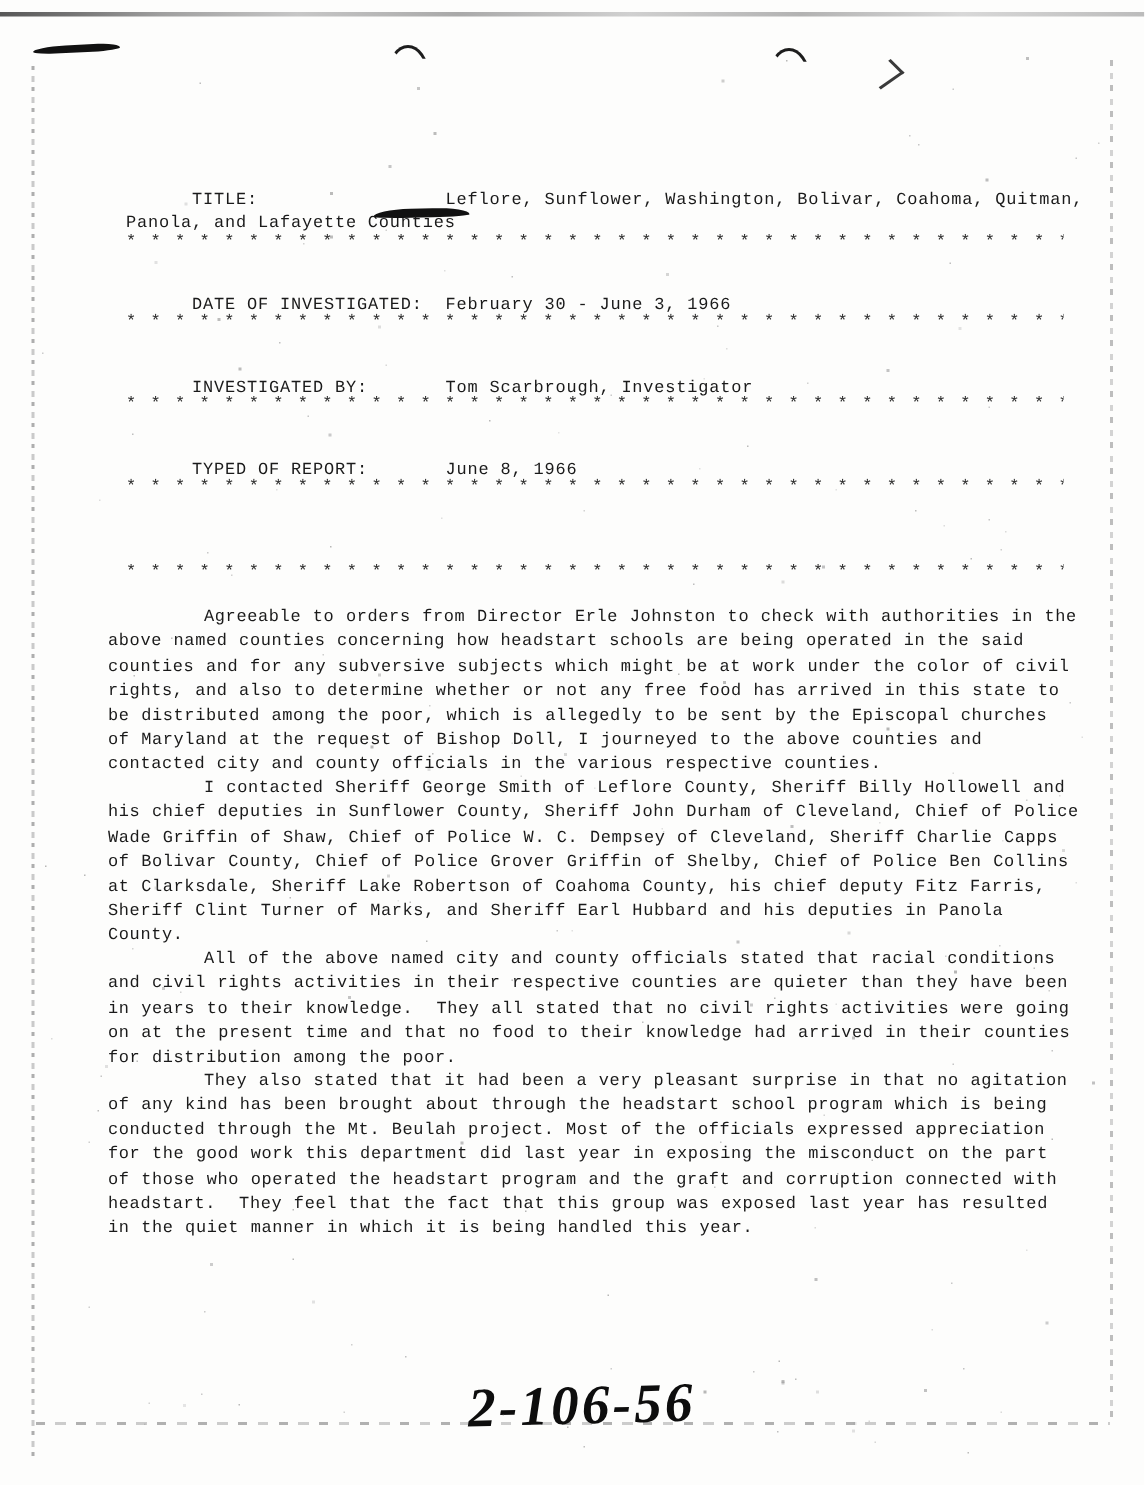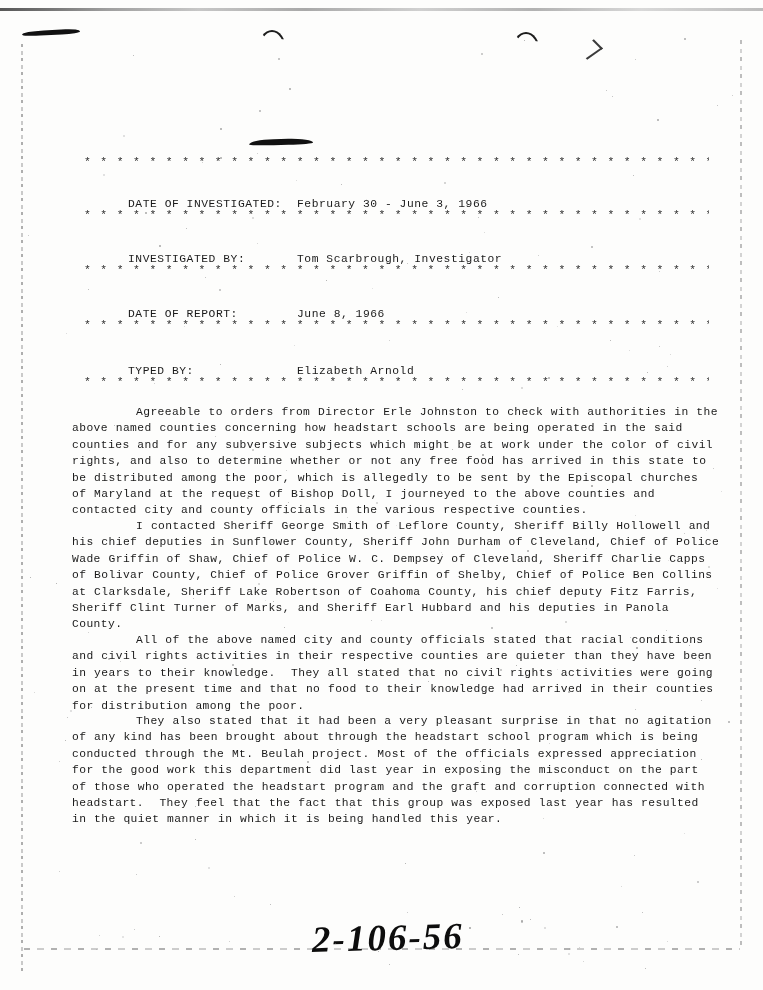--- a/index.html
+++ b/index.html
@@ -174,44 +174,45 @@
   <div class="scan-bottom-edge"></div>
 
   <div class="pen-stroke-topleft"></div>
   <div class="pen-arc pen-arc-1"></div>
   <div class="pen-arc pen-arc-2"></div>
   <div class="pen-caret"></div>
   <div class="pen-underline-panola"></div>
 
   <div class="doc-body">
 
+    <div class="field-row" style="top:112px;">
+      <span class="field-label">TITLE:</span><span class="field-value">Leflore, Sunflower, Washington, Bolivar, Coahoma, Quitman,
+Panola, and Lafayette Counties</span>
+    </div>
 
     <div class="star-rule" style="top:156px;">* * * * * * * * * * * * * * * * * * * * * * * * * * * * * * * * * * * * * * * * * * * * *</div>
 
     <div class="field-row" style="top:182px;">
       <span class="field-label">DATE OF INVESTIGATED:</span><span class="field-value">February 30 - June 3, 1966</span>
     </div>
 
     <div class="star-rule" style="top:209px;">* * * * * * * * * * * * * * * * * * * * * * * * * * * * * * * * * * * * * * * * * * * * *</div>
 
     <div class="field-row" style="top:237px;">
       <span class="field-label">INVESTIGATED BY:</span><span class="field-value">Tom Scarbrough, Investigator</span>
     </div>
 
     <div class="star-rule" style="top:264px;">* * * * * * * * * * * * * * * * * * * * * * * * * * * * * * * * * * * * * * * * * * * * *</div>
 
     <div class="field-row" style="top:292px;">
-      <span class="field-label">DATE OF REPORT:</span><span class="field-value">June 8, 1966</span>
+      <span class="field-label">TYPED OF REPORT:</span><span class="field-value">June 8, 1966</span>
     </div>
 
     <div class="star-rule" style="top:319px;">* * * * * * * * * * * * * * * * * * * * * * * * * * * * * * * * * * * * * * * * * * * * *</div>
 
-    <div class="field-row" style="top:349px;">
-      <span class="field-label">TYPED BY:</span><span class="field-value">Elizabeth Arnold</span>
-    </div>
 
     <div class="star-rule" style="top:376px;">* * * * * * * * * * * * * * * * * * * * * * * * * * * * * * * * * * * * * * * * * * * * *</div>
 
     <div class="para" style="top:404px;">Agreeable to orders from Director Erle Johnston to check with authorities in the above named counties concerning how headstart schools are being operated in the said counties and for any subversive subjects which might be at work under the color of civil rights, and also to determine whether or not any free food has arrived in this state to be distributed among the poor, which is allegedly to be sent by the Episcopal churches of Maryland at the request of Bishop Doll, I journeyed to the above counties and contacted city and county officials in the various respective counties.</div>
     <div class="para" style="top:518px;">I contacted Sheriff George Smith of Leflore County, Sheriff Billy Hollowell and his chief deputies in Sunflower County, Sheriff John Durham of Cleveland, Chief of Police Wade Griffin of Shaw, Chief of Police W. C. Dempsey of Cleveland, Sheriff Charlie Capps of Bolivar County, Chief of Police Grover Griffin of Shelby, Chief of Police Ben Collins at Clarksdale, Sheriff Lake Robertson of Coahoma County, his chief deputy Fitz Farris, Sheriff Clint Turner of Marks, and Sheriff Earl Hubbard and his deputies in Panola County.</div>
     <div class="para" style="top:632px;">All of the above named city and county officials stated that racial conditions and civil rights activities in their respective counties are quieter than they have been in years to their knowledge.  They all stated that no civil rights activities were going on at the present time and that no food to their knowledge had arrived in their counties for distribution among the poor.</div>
     <div class="para" style="top:713px;">They also stated that it had been a very pleasant surprise in that no agitation of any kind has been brought about through the headstart school program which is being conducted through the Mt. Beulah project. Most of the officials expressed appreciation for the good work this department did last year in exposing the misconduct on the part of those who operated the headstart program and the graft and corruption connected with headstart.  They feel that the fact that this group was exposed last year has resulted in the quiet manner in which it is being handled this year.</div>
 
   </div>
 

